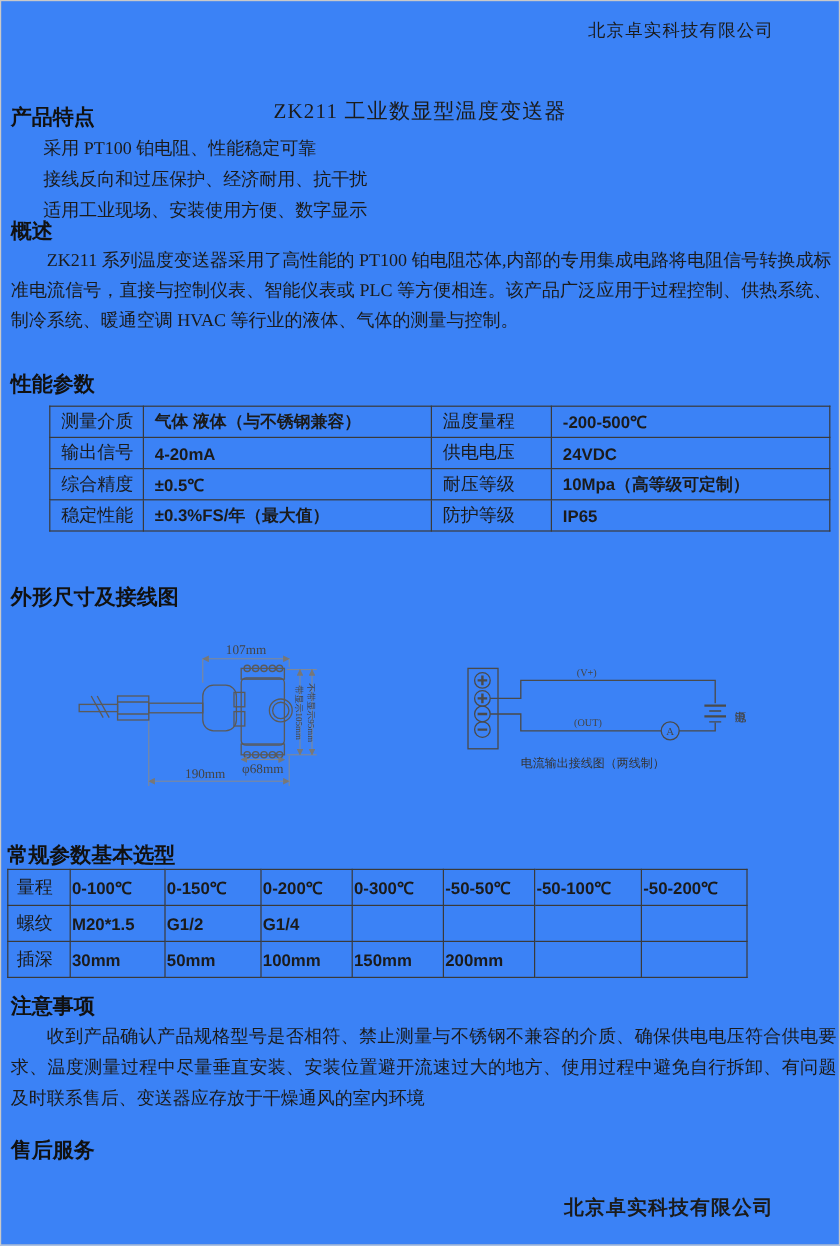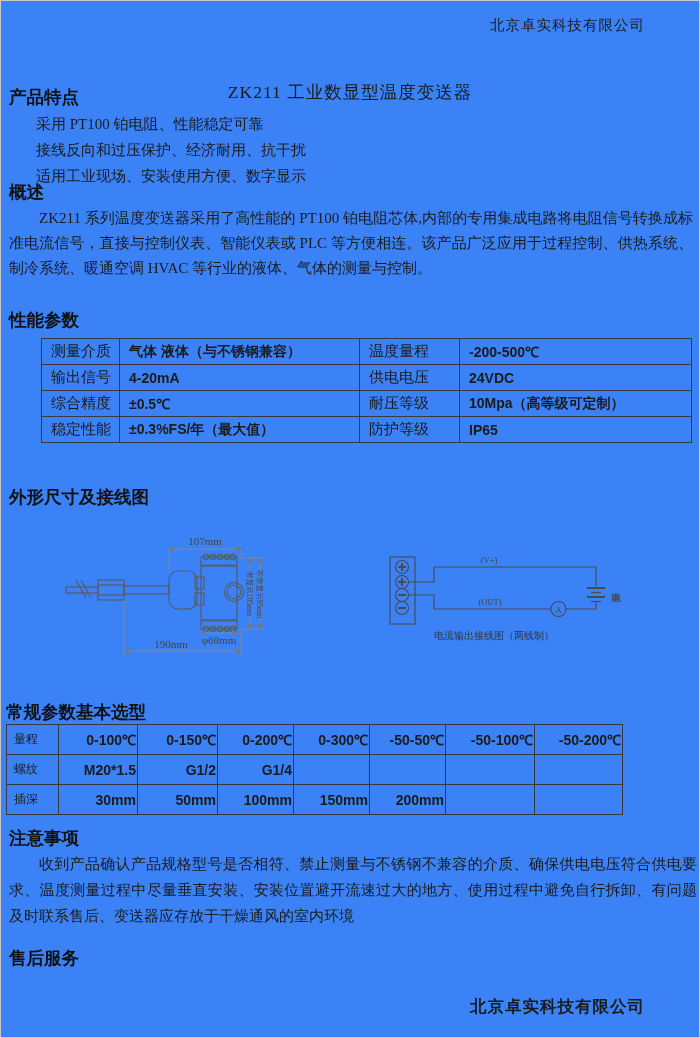--- a/index.html
+++ b/index.html
@@ -26,22 +26,22 @@
   .perf-table{left:40px;top:337px;width:650px;}
   .perf-table td{border:1px solid #3a3a3a;height:25px;padding:0 0 0 9px;overflow:hidden;white-space:nowrap;}
   .cell-label{font-family:"Liberation Serif", serif;font-size:15px;}
   .cell-value{font-family:"Liberation Sans", sans-serif;font-size:14px;font-weight:600;}
   .h-dimensions{left:8px;top:484px;}
   .drawing-svg{left:30px;top:500px;}
   .wiring-svg{left:375px;top:538px;}
   .h-selection{left:5px;top:699px;}
   .sel-table{left:5px;top:723px;width:616px;}
   .sel-table td{border:1px solid #3a3a3a;height:27px;overflow:hidden;white-space:nowrap;}
-  .sel-label{font-family:Liberation Sans, sans-serif;font-size:12px;padding-left:7px;}
-  .sel-value{font-family:"Liberation Sans", sans-serif;font-size:14px;font-weight:600;text-align:right;}
+  .sel-label{font-family:Liberation Sans, sans-serif;font-size:15px;padding-left:7px;}
+  .sel-value{font-family:"Liberation Sans", sans-serif;font-size:14px;font-weight:600;text-align:left;}
   .h-notes{left:8px;top:825px;}
   .notes-text{left:8px;top:850px;width:688px;font-size:15px;line-height:26px;text-indent:30px;text-align:justify;}
   .h-service{left:8px;top:945px;}
   .service-text{left:46px;top:973px;font-size:15px;}
   .footer-company{top:995px;right:54px;font-size:16.5px;font-weight:bold;font-family:"Liberation Sans", sans-serif;letter-spacing:1px;}
   svg text{font-family:"Liberation Serif", serif;fill:#444;}
   .vtext{writing-mode:vertical-rl;}
 </style>
 </head>
 <body>

